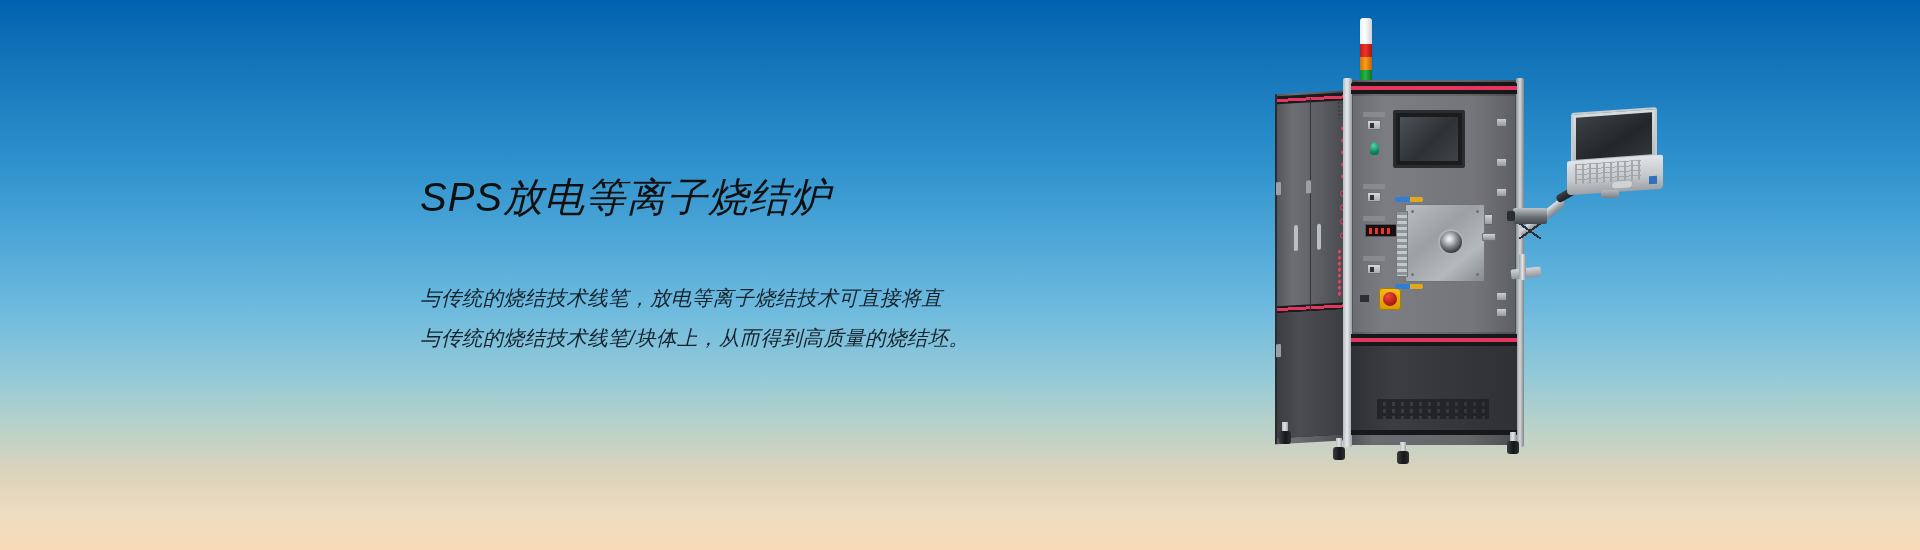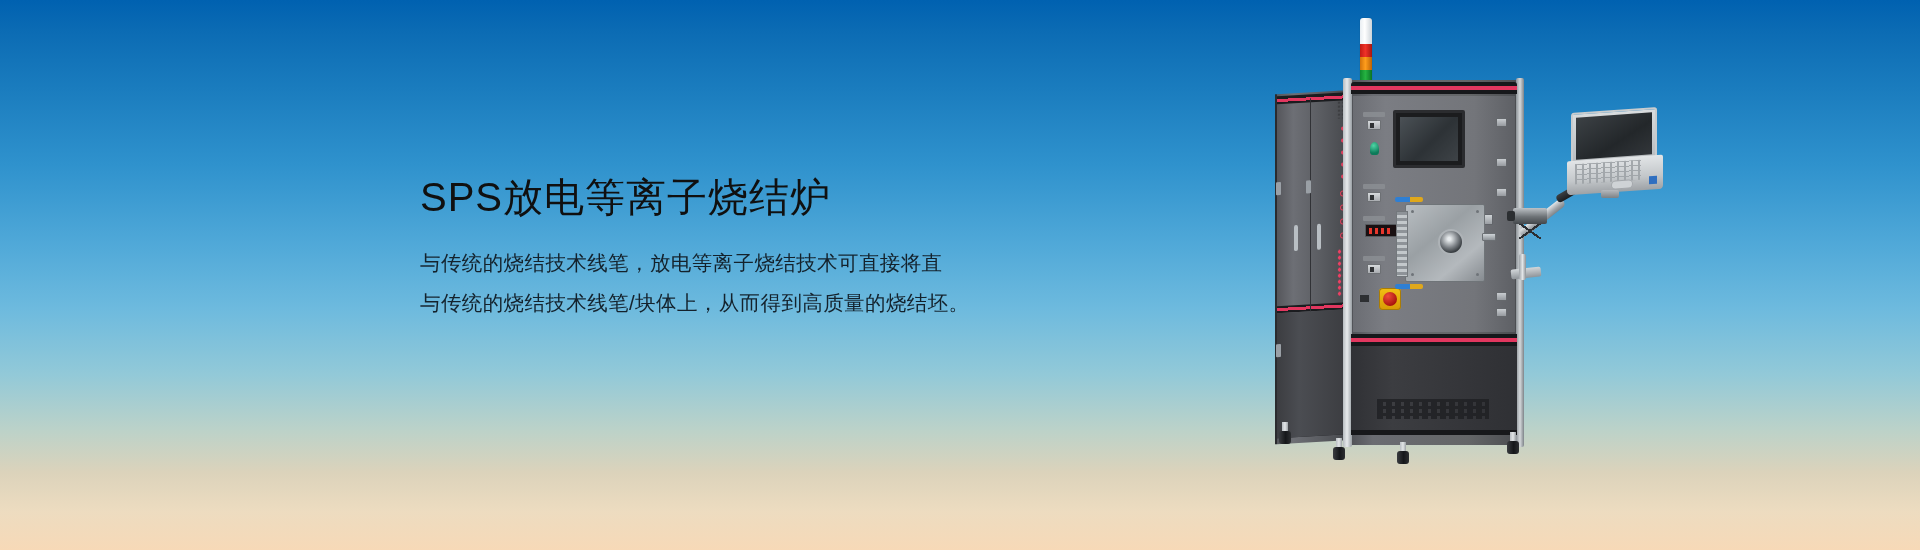--- a/index.html
+++ b/index.html
@@ -19,39 +19,40 @@
         #0c6cb4 6%,
         #1a7cbe 16%,
         #2f92cd 30%,
         #4fa8d8 44%,
         #6dbade 56%,
         #92c9d8 68%,
         #bbd2c9 78%,
         #dcd3bb 86%,
         #eddcc0 93%,
         #f7d9b7 100%);
+    font-style: italic;
   }
 
   
   .text-block {
     position: absolute;
     left: 420px;
     top: 175px;
     width: 620px;
   }
   .headline {
     font-size: 40px;
     line-height: 1.1;
     color: #101010;
     letter-spacing: 1px;
     font-weight: 400;
     white-space: nowrap;
   }
   .subcopy {
-    margin-top: 24px;
+    margin-top: 59px;
     font-size: 20.5px;
     line-height: 1.95;
     color: #14222c;
     letter-spacing: 0.4px;
     white-space: nowrap;
   }
   .subcopy .line { display: block; }
 
   
   #machine {

